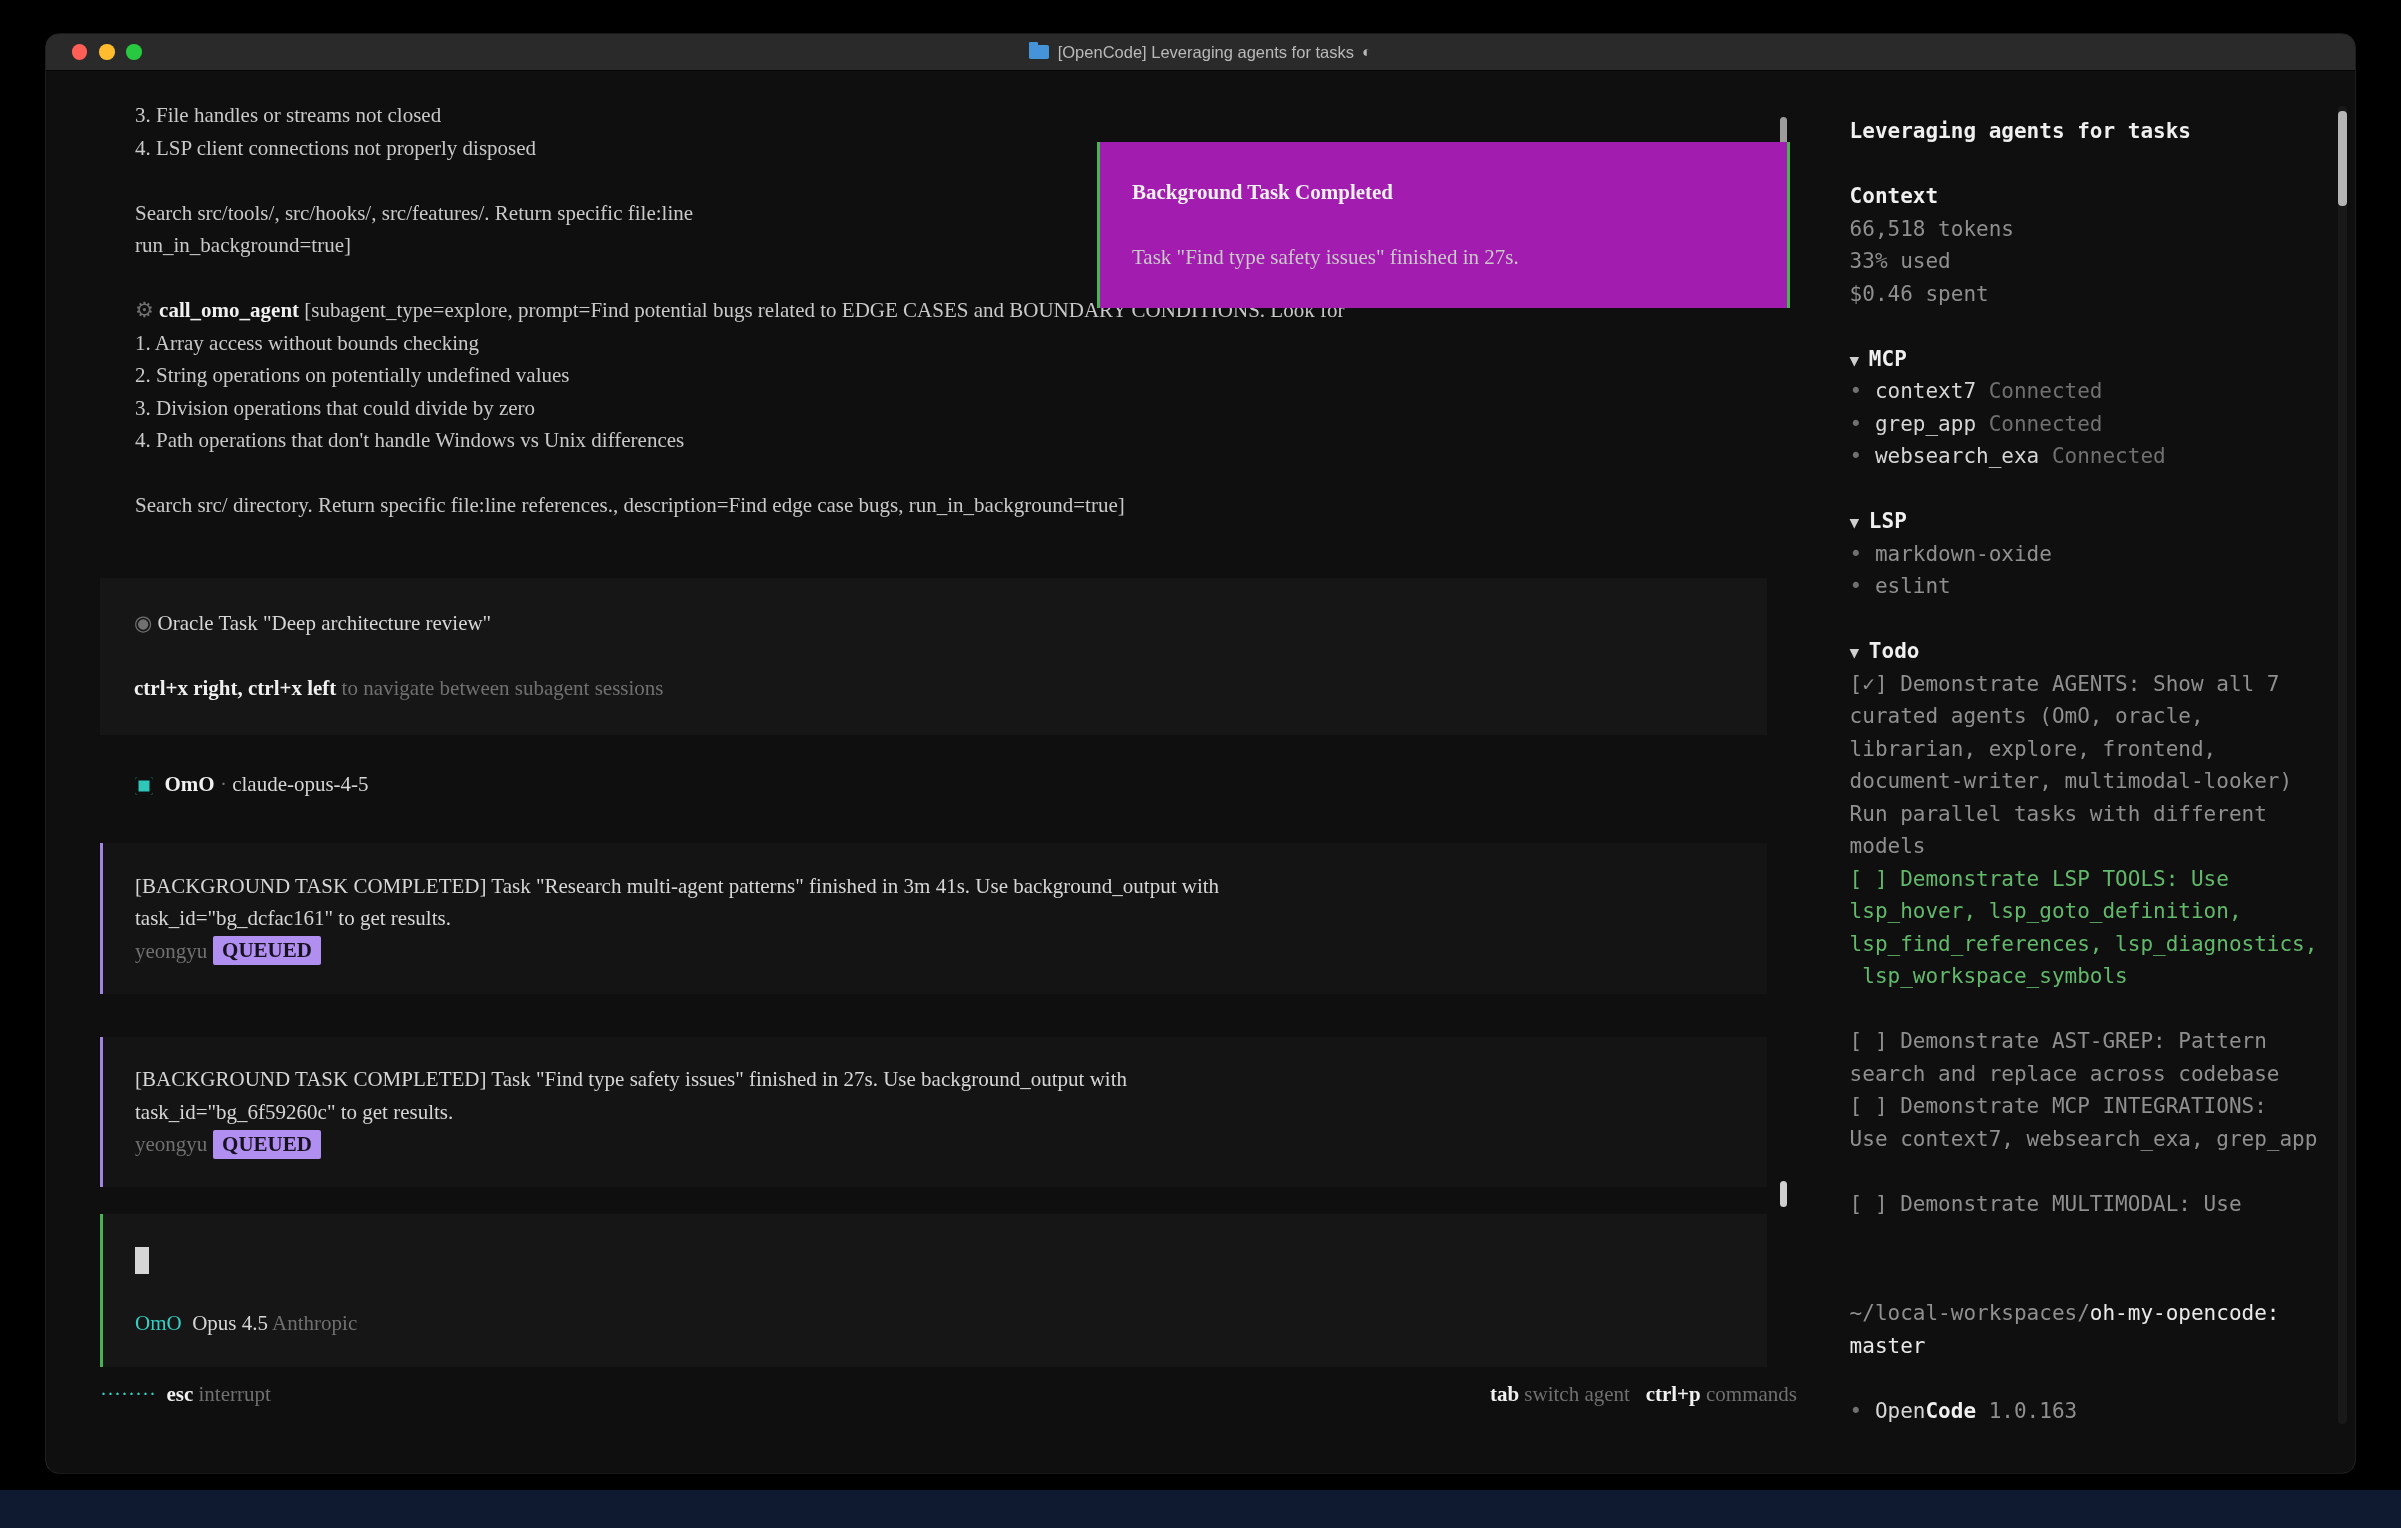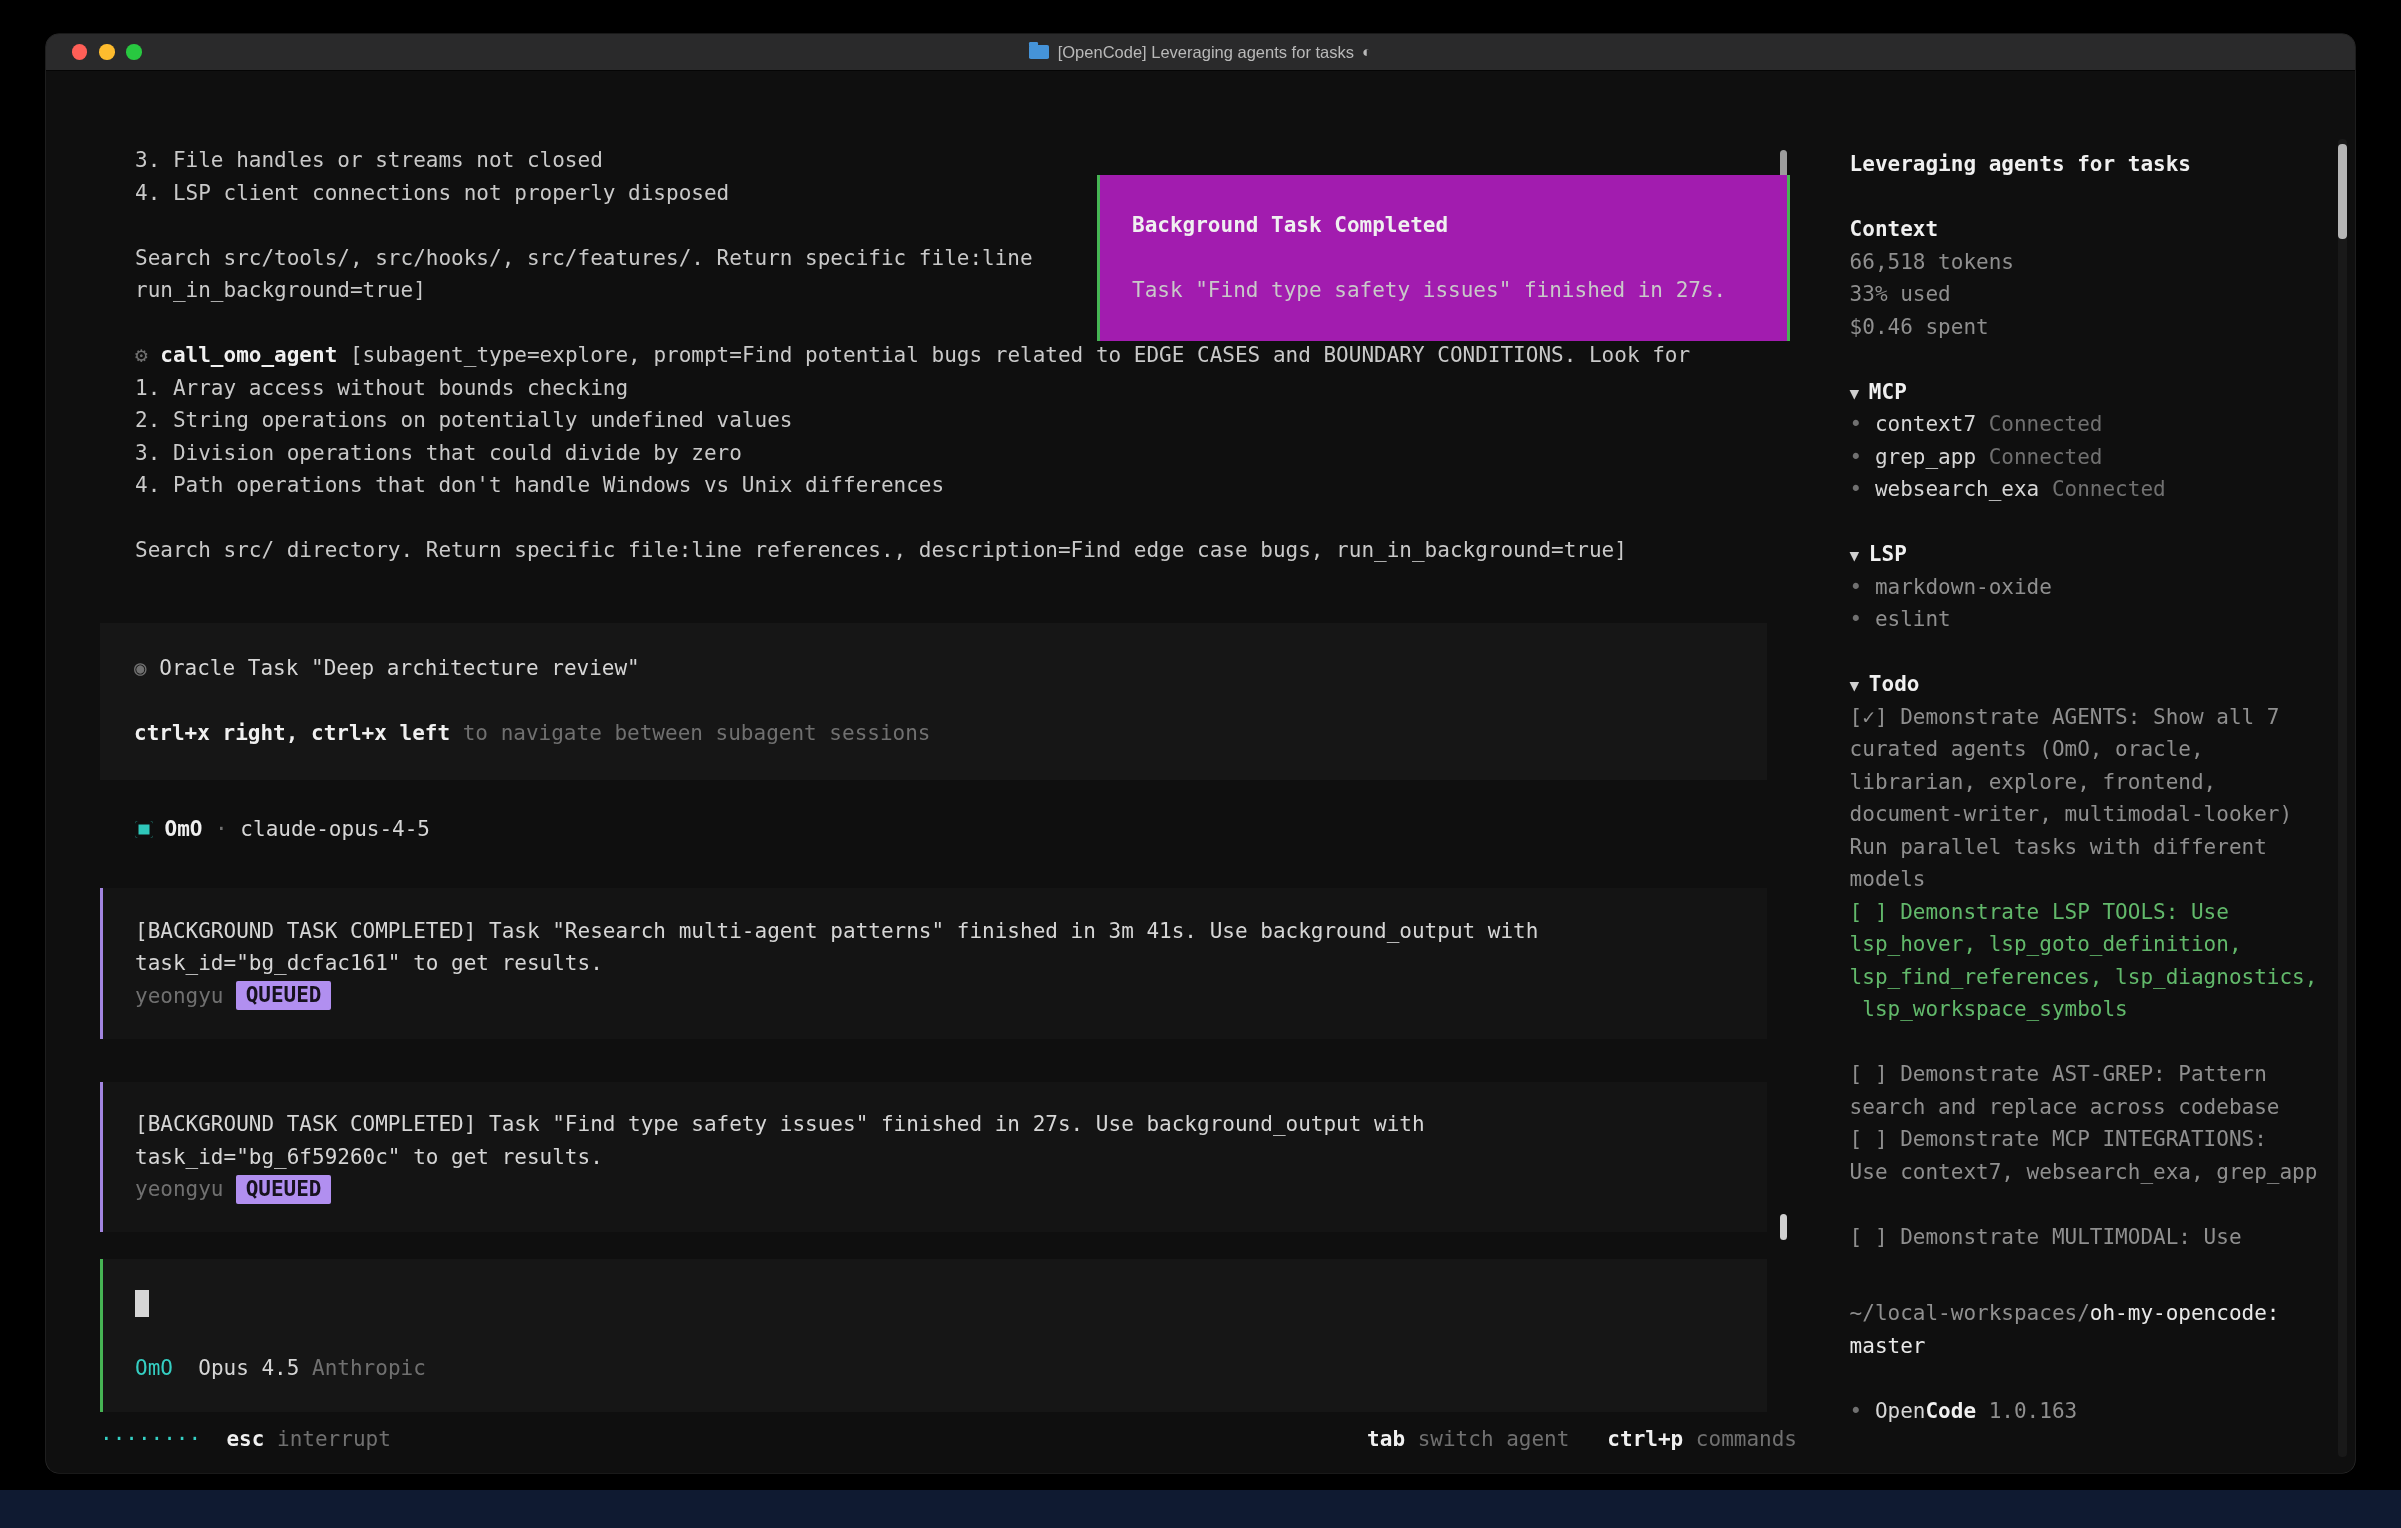--- a/index.html
+++ b/index.html
@@ -4,21 +4,21 @@
 <style>
   * { margin:0; padding:0; box-sizing:border-box; }
   html,body { width:2401px; height:1528px; background:#000; overflow:hidden; }
   body { font-family:"DejaVu Sans Mono","Liberation Mono",monospace; position:relative; }
 
   .bottom-band { position:absolute; left:0; bottom:0; width:2401px; height:38px; background:#0f1a31; }
 
   .window { position:absolute; left:46px; top:34px; width:2309px; height:1439px;
             background:#0f0f0f; border-radius:13px; overflow:hidden;
             box-shadow:0 0 0 0.6px #333, 0 23.6px 71px rgba(0,0,0,.9);
-            display:flex; flex-direction:column;gap:33px; }
+            display:flex; flex-direction:column; }
 
   .titlebar { height:37px; background:#2a2a2b; border-bottom:0.6px solid #050505;
               display:flex; align-items:center; position:relative; flex:0 0 auto; }
   .lights { display:flex; gap:11.8px; padding-left:26px; z-index:2; }
   .light { width:15.4px; height:15.4px; border-radius:50%; }
   .light.red { background:#ff5f57; } .light.yellow { background:#febc2e; } .light.green { background:#28c840; }
   .titletext { position:absolute; left:0; right:0; display:flex; justify-content:center; align-items:center; gap:8.3px;
                font-family:"Liberation Sans",sans-serif; font-size:16.5px; color:#b9b9b9; }
   .folder { display:inline-block; width:20px; height:14px; background:#4593d8; border-radius:1.8px; position:relative; }
   .folder::before { content:""; position:absolute; top:-3.5px; left:0; width:8.9px; height:4.1px; background:#4593d8; border-radius:1.2px 1.2px 0 0; }
@@ -37,21 +37,21 @@
   .teal  { color:#35cfc3; }
   .dots  { color:#35cfc3; }
   .tri   { color:#cfcfcf; font-size:16px; }
   .badge { background:#b18ff0; color:#17121f; font-weight:bold; padding:2.4px 9.5px; border-radius:2px; }
   .cursor { display:inline-block; width:14px; height:27px; background:#d6d6d6; vertical-align:middle; }
   .agenticon { display:inline-block; width:17.7px; height:17.7px; background:#2fc7ba; border-radius:3px;
                vertical-align:middle; margin-right:11.8px;
                box-shadow:inset 0 0 0 3.5px #0f0f0f, inset 0 0 0 6.5px #2fc7ba; }
 
   
-  .main { width:1780px; position:relative; padding-top:40px; flex:0 0 auto; }
+  .main { width:1780px; position:relative; padding-top:28px; flex:0 0 auto;font-family:Liberation Serif, serif; }
   .toplines { margin-left:89px; }
 
   .notification { position:absolute; left:1051px; top:71px; width:693px; height:166px;
                   background:#a21caf; border-left:3.5px solid #46b454; border-right:3.5px solid #46b454;
                   padding:34px 32px; z-index:3; }
 
   .oracle { margin:56px 0 0 54px; width:1667px; height:157px; background:#161616; padding:29.5px 34px; }
 
   .agentrow { margin:33px 0 0 89px; }
 

